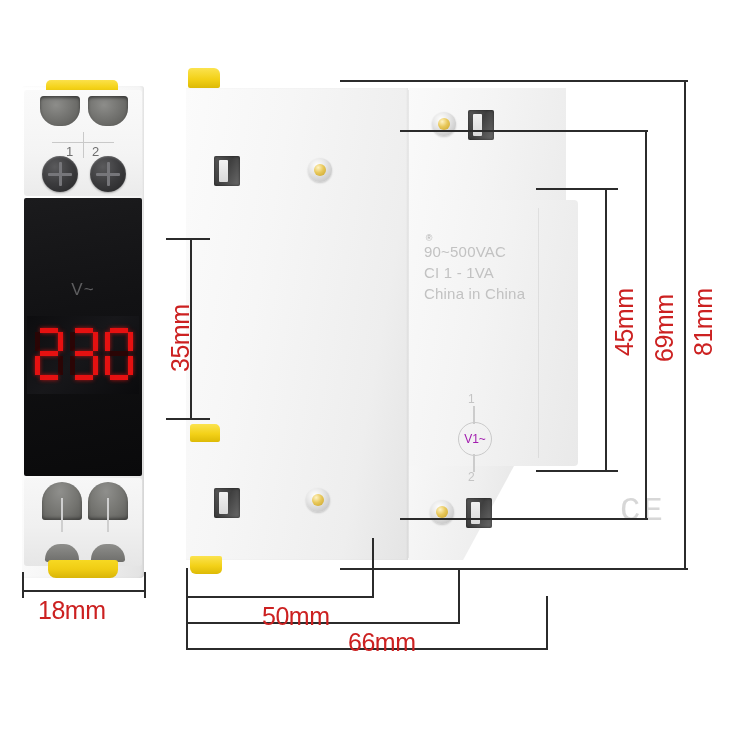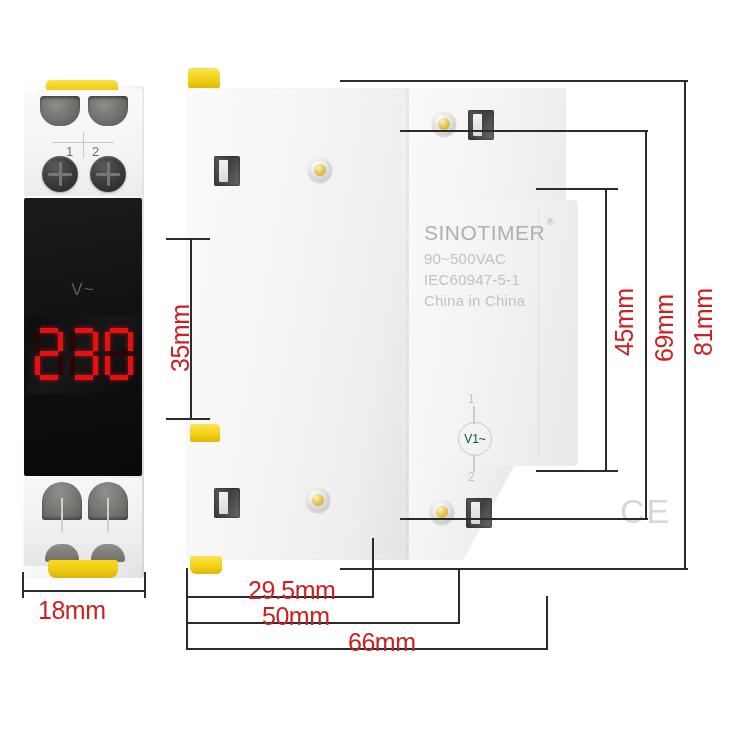--- a/index.html
+++ b/index.html
@@ -199,30 +199,30 @@
   }
   .brand sup{font-size:9px;position:absolute;top:-2px;right:-9px;}
   .spec{font-size:15px;color:#c2c2c2;letter-spacing:.2px;}
   
   .circuit{position:absolute;left:258px;top:326px;width:60px;height:92px;}
   .circuit .wire{position:absolute;left:29px;width:1.5px;background:#cccccc;}
   .circuit .vcircle{
     position:absolute;left:14px;top:28px;width:32px;height:32px;
     border:1.5px solid #cacaca;border-radius:50%;
     display:flex;align-items:center;justify-content:center;
-    font-size:12px;color:#14532d;
+    font-size:12px;color:#a21caf;
   }
   .circuit .cnum{
     position:absolute;left:24px;font-size:12px;color:#c4c4c4;
   }
   
   .cemark{
     position:absolute;left:434px;top:424px;
     font-size:34px;color:#d7d7d7;letter-spacing:2px;
-    font-family:Liberation Sans, sans-serif;
+    font-family:Liberation Mono, monospace;
   }
 </style>
 </head>
 <body>
 
 <div class="stage">
 
   <div id="front-view">
     <div class="fv-body"></div>
     <div class="fv-clip-top"></div>
@@ -322,24 +322,24 @@
     <div class="rivet" style="left:244px;top:432px;">
         <div class="core"></div>
       </div>
     <div class="slot" style="left:280px;top:430px;">
         <div class="tongue"></div>
       </div>
     <div class="ytab" style="left:4px;top:488px;width:32px;height:18px;border-radius:2px 2px 5px 6px;"></div>
 
     <div class="sv-label">
       <div class="brand">
-        <span>SINOTIMER</span><sup>®</sup>
+        <sup>®</sup>
       </div>
       <div class="spec">90~500VAC</div>
-      <div class="spec">IEC60947-5-1</div>
+      <div class="spec">CI 1 - 1VA</div>
       <div class="spec">China in China</div>
     </div>
 
     <div class="circuit">
       <div class="cnum" style="top:-2px;">1</div>
       <div class="wire" style="top:12px;height:18px;"></div>
       <div class="vcircle">V1~</div>
       <div class="wire" style="top:60px;height:18px;"></div>
       <div class="cnum" style="top:76px;">2</div>
     </div>
@@ -368,21 +368,20 @@
   <div class="dimtext vert" style="left:650px;top:362px;">69mm</div>
 
   <div class="dimline h" style="left:340px;top:80px;width:348px;"></div>
   <div class="dimline h" style="left:340px;top:568px;width:348px;"></div>
   <div class="dimline v" style="left:684px;top:80px;height:490px;"></div>
   <div class="dimtext vert" style="left:689px;top:356px;">81mm</div>
 
   <div class="dimline v" style="left:186px;top:568px;height:30px;"></div>
   <div class="dimline v" style="left:372px;top:538px;height:60px;"></div>
   <div class="dimline h" style="left:186px;top:596px;width:188px;"></div>
-  <div class="dimtext" style="left:248px;top:576px;">29.5mm</div>
 
   <div class="dimline v" style="left:186px;top:596px;height:28px;"></div>
   <div class="dimline v" style="left:458px;top:568px;height:56px;"></div>
   <div class="dimline h" style="left:186px;top:622px;width:274px;"></div>
   <div class="dimtext" style="left:262px;top:602px;">50mm</div>
 
   <div class="dimline v" style="left:186px;top:622px;height:28px;"></div>
   <div class="dimline v" style="left:546px;top:596px;height:54px;"></div>
   <div class="dimline h" style="left:186px;top:648px;width:362px;"></div>
   <div class="dimtext" style="left:348px;top:628px;">66mm</div>

